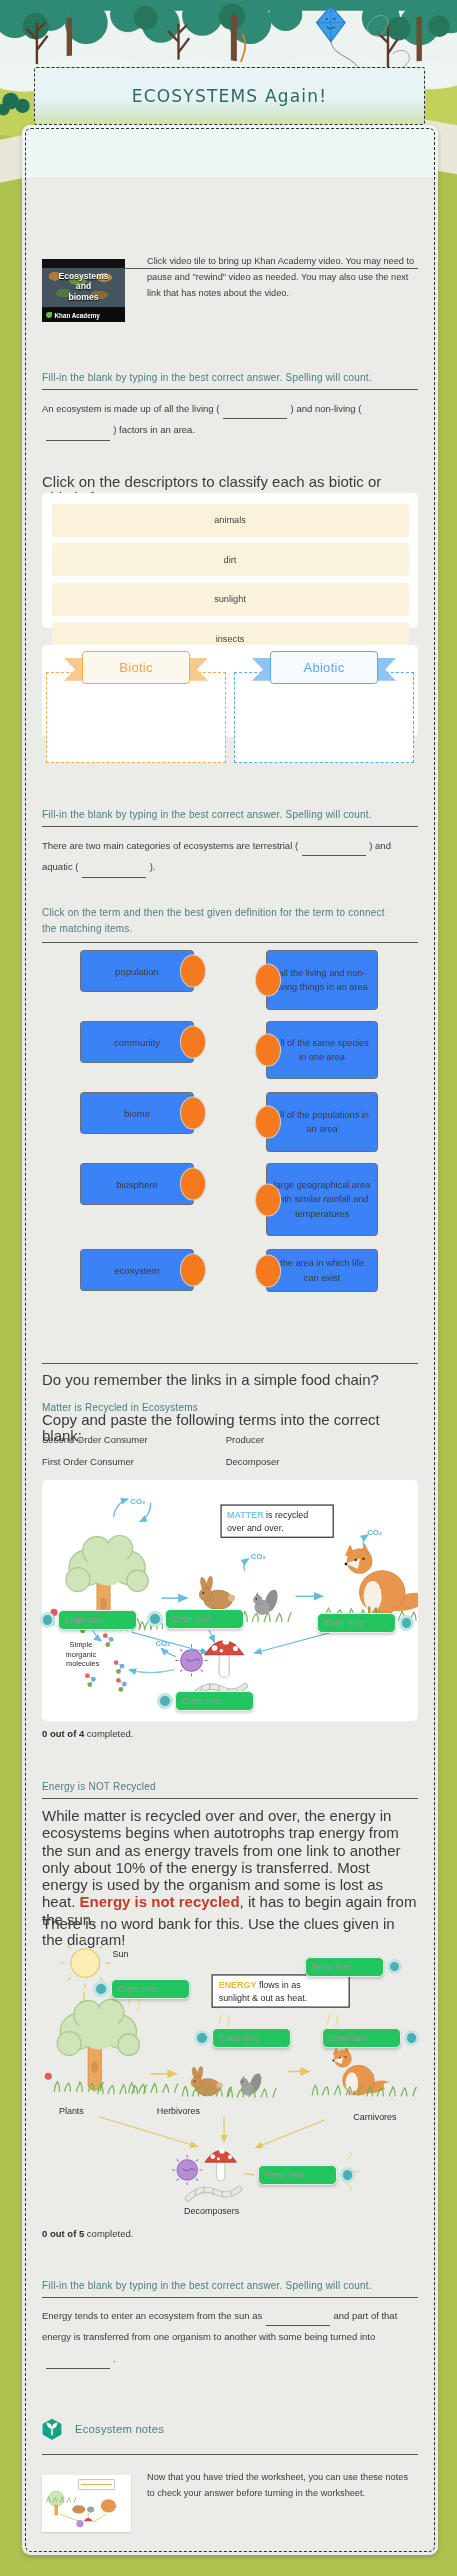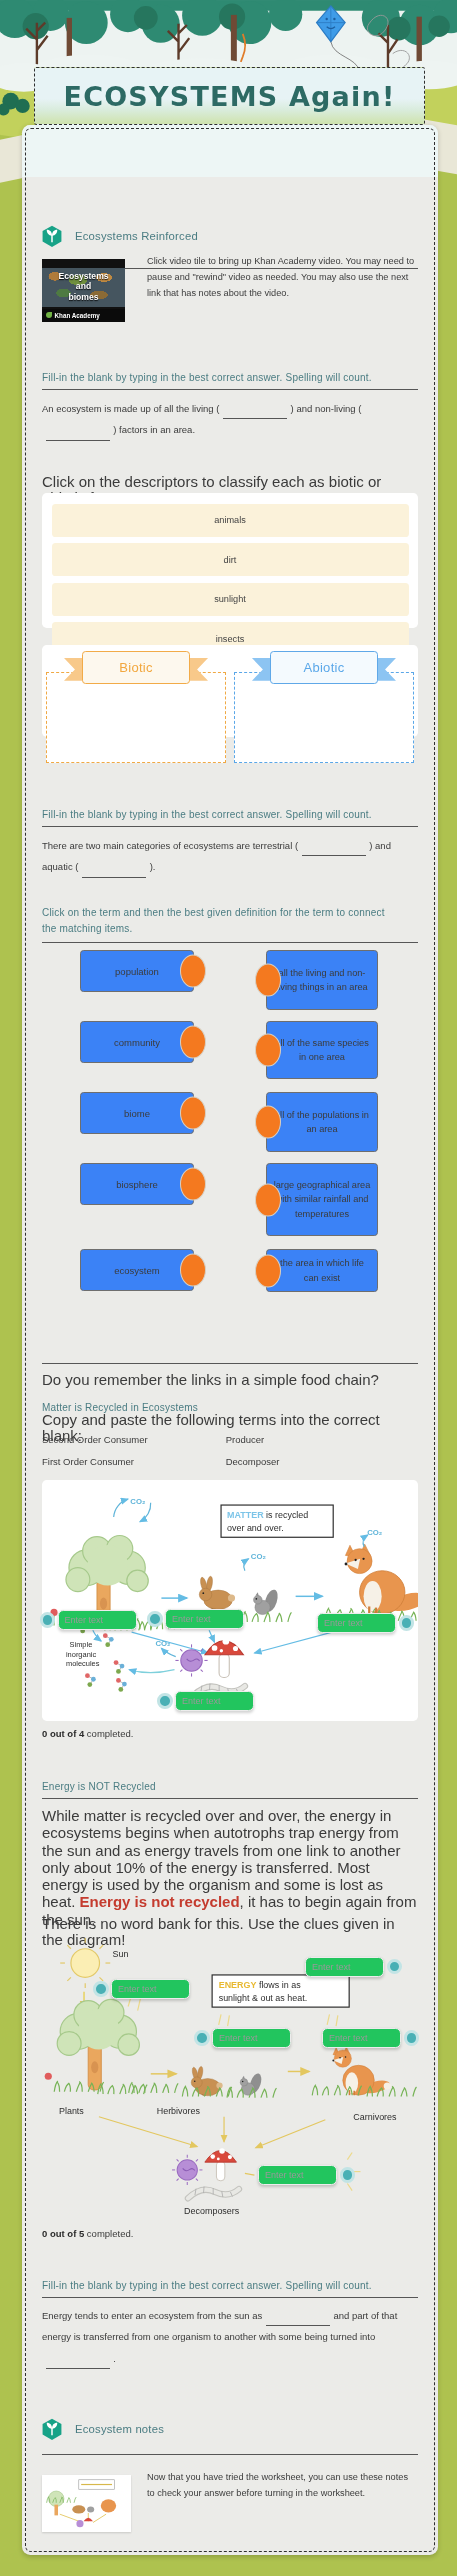--- a/index.html
+++ b/index.html
@@ -8,22 +8,22 @@
 
   
   .hill{position:absolute;background:#c2d15c;border-radius:50%;}
   .stripe{position:absolute;background:#e9e7d7;}
 
   
   .title-box{position:absolute;left:34px;top:67px;width:389px;height:56px;z-index:3;
     border:1.2px dashed #2e2e2e;border-radius:2.4px;
     background:linear-gradient(#e7f3f5 55%,#d9ecdc 75%,#cfe3ad);
     display:flex;align-items:center;justify-content:center;}
-  .title-box h1{margin:16px;font-family:"DejaVu Sans",sans-serif;font-weight:700;
-    font-size:27px;letter-spacing:1.2px;color:#2d6a64;}
+  .title-box h1{margin:16px;font-family:"DejaVu Sans",sans-serif;font-weight:400;
+    font-size:17px;letter-spacing:1.2px;color:#2d6a64;}
 
   
   .card{position:absolute;left:22px;top:125px;width:416px;height:2430px;z-index:2;
     background:#ebebe8;border-radius:8.3px;box-shadow:0 1.8px 4.8px rgba(0,0,0,.18);}
   .card::before{content:"";position:absolute;inset:3px;border:1.2px dashed #2e2e2e;
     border-radius:6px;pointer-events:none;z-index:4;}
   .card-top{position:absolute;top:0;left:0;right:0;height:52px;background:#edf6f5;
     border-radius:8.3px 8.3px 0 0;}
 
   .sec{position:absolute;left:20px;right:20px;}
@@ -284,26 +284,20 @@
     </g>
   </svg>
 
   <div class="title-box">
     <h1>ECOSYSTEMS Again!</h1>
   </div>
 
   <div class="card">
     <div class="card-top"></div>
 
-    <div class="sec sec-head" style="top:100px;">
-      <svg width="20" height="22.6" viewBox="0 0 34 38">
-          <use href="#sym-logo"></use>
-        </svg>
-      <span class="script-big">Ecosystems Reinforced</span>
-    </div>
     <div class="divider" style="top:143px;"></div>
 
     <div class="sec" style="top:130px;height:71px;">
       <div class="video-tile">
         <div class="vt-map"></div>
         <div class="vt-title">
           <span>Ecosystems</span><br>
           <span>and</span><br>
           <span>biomes</span>
         </div>

